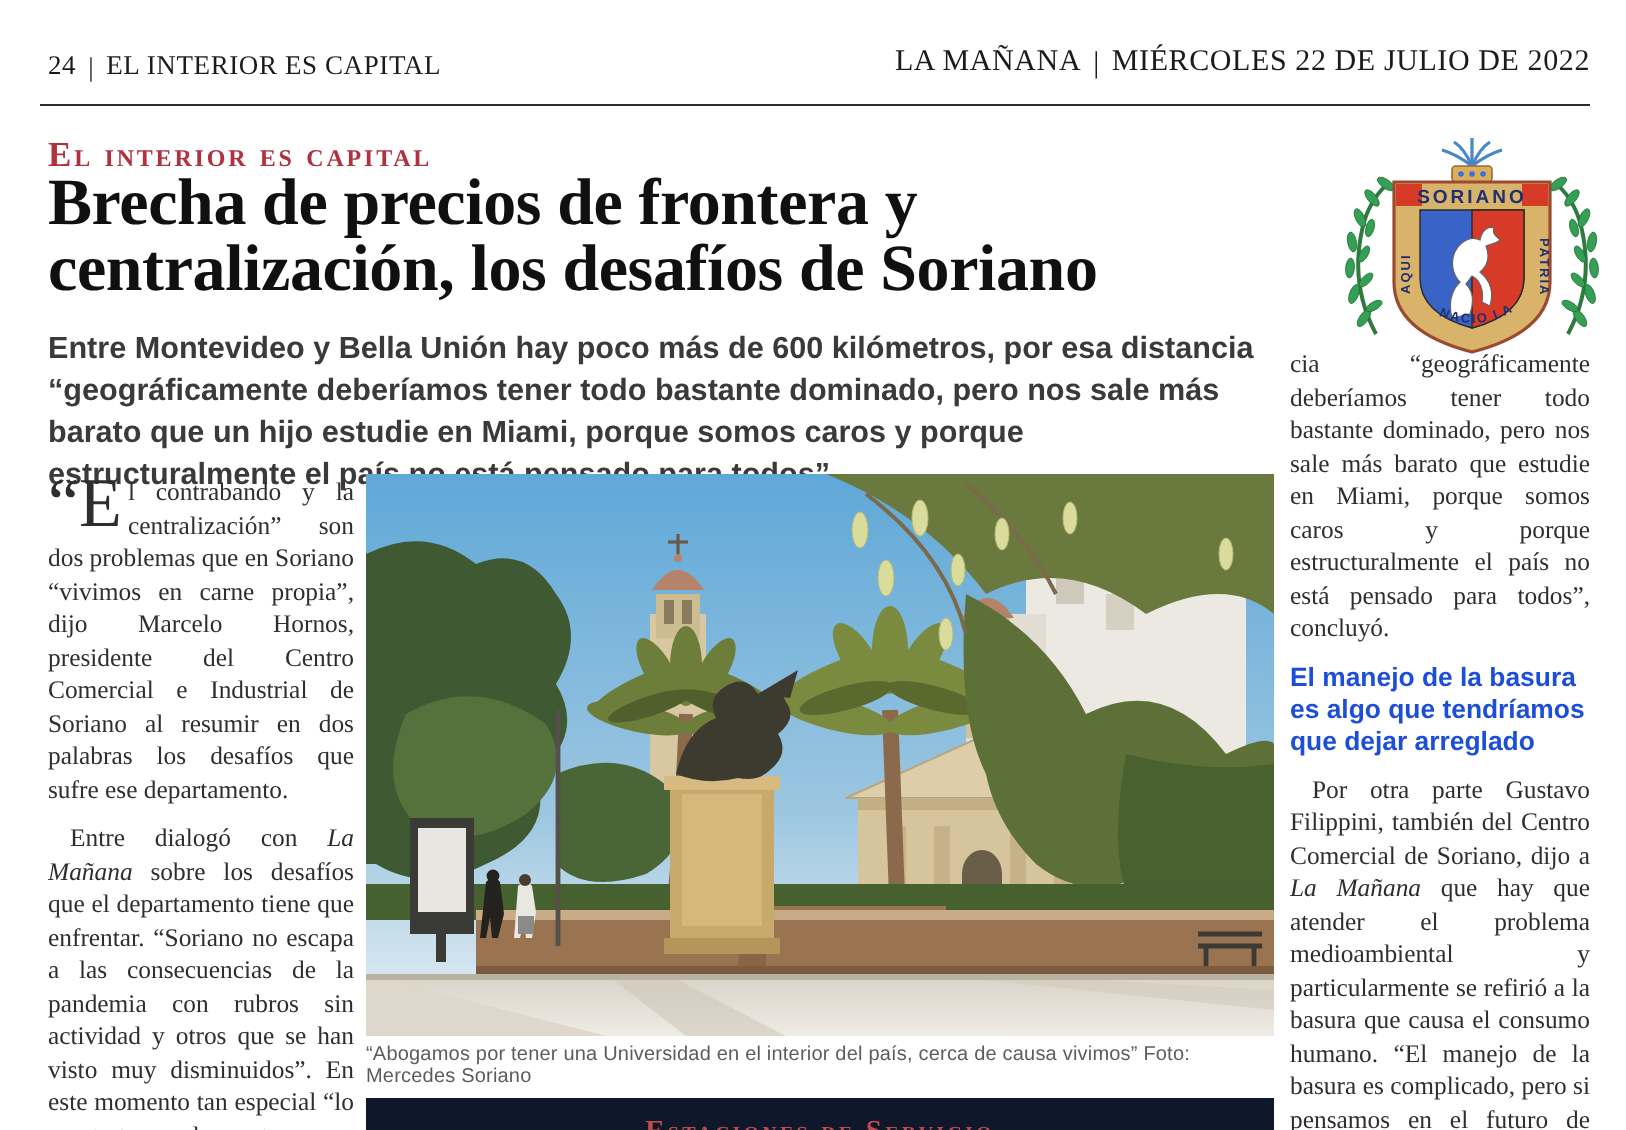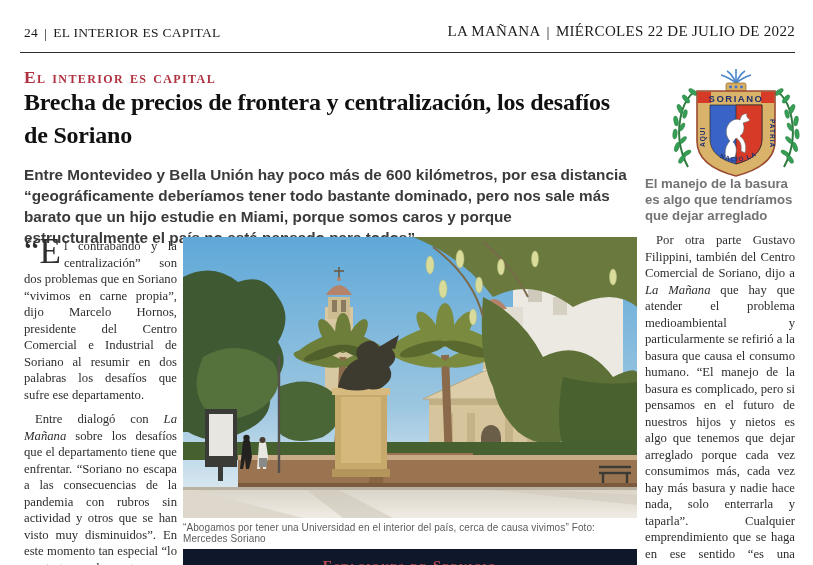--- a/index.html
+++ b/index.html
@@ -9,39 +9,39 @@
 
   
   .masthead-left { left:24px; top:13px; font-size:13.5px; color:#1b1b1b; letter-spacing:.3px; }
   .masthead-right { right:18px; top:11px; font-size:15px; color:#1b1b1b; letter-spacing:.3px; }
   .mast-sep { display:inline-block; margin:0 6px; color:#1b1b1b; font-weight:400; transform:translateY(1px); }
   .rule { left:20px; right:18px; top:40px; height:1px; background:#2c2c2c; }
 
   
   .kicker { left:24px; top:55px; font-variant:small-caps; font-weight:700; font-size:17.5px;
             letter-spacing:1.4px; color:#b03240; }
-  .headline { left:24px; top:74px; width:600px; font-weight:700; font-size:24px;
+  .headline { left:24px; top:74px; width:600px; font-weight:700; font-size:33px;
               line-height:33px; color:#101010; letter-spacing:-.2px; }
 
   
   .lede { left:24px; top:152px; width:616px; font-family:"Liberation Sans", sans-serif;
           font-weight:700; font-size:15.3px; line-height:21px; color:#3a3a3a; }
 
   
   .bodycol { font-size:12.7px; line-height:16.5px; text-align:justify; color:#2e2e2e;
              overflow:hidden; }
   .bodycol p { margin-bottom:8px; }
   .bodycol p.indent { text-indent:11px; }
   .col-left { left:24px; top:226px; width:153px; height:339px; }
   .col-right { left:645px; top:162px; width:150px; height:403px; }
   .dropcap { float:left; font-size:35px; line-height:28px; font-weight:400;
              padding-right:3px; color:#2e2e2e; }
   .ital { font-style:italic; }
   .colsubhead { font-family:"Liberation Sans", sans-serif; font-weight:700;
-                font-size:13.2px; line-height:16px; color:#737373; text-align:left;
+                font-size:13.2px; line-height:16px; color:#1d4ed8; text-align:left;
                 margin:2px 0 7px 0; }
 
   
   .photo { left:183px; top:225px; width:454px; height:281px; }
   .photo svg { display:block; }
   .caption { left:183px; top:510px; width:454px; font-family:"Liberation Sans", sans-serif;
              font-size:10px; color:#5c5c5c; letter-spacing:.1px; }
 
   
   .crest { left:666px; top:57px; width:140px; height:115px; }
@@ -299,19 +299,20 @@
       <path d="M150,250 L210,281 L160,281 L120,250 Z" fill="#cfc8ba" opacity=".6"></path>
       <path d="M300,252 L454,268 L454,258 L310,250 Z" fill="#cfc8ba" opacity=".5"></path>
       <rect x="0" y="250" width="454" height="3" fill="#b9b2a2"></rect>
     </g>
   </svg>
 </div>
 
 <div class="abs caption">“Abogamos por tener una Universidad en el interior del país, cerca de causa vivimos” Foto: Mercedes Soriano</div>
 
 <div class="abs bodycol col-right">
+  <p><span>cia “geográficamente deberíamos tener todo bastante dominado, pero nos sale más barato que estudie en Miami, porque somos caros y porque estructuralmente el país no está pensado para todos”, concluyó.</span></p>
   <p class="colsubhead">El manejo de la basura es algo que tendríamos que dejar arreglado</p>
   <p class="indent"><span>Por otra parte Gustavo Filippini, también del Centro Comercial de Soriano, dijo a </span><span class="ital">La Mañana</span><span> que hay que atender el problema medioambiental y particularmente se refirió a la basura que causa el consumo humano. “El manejo de la basura es complicado, pero si pensamos en el futuro de nuestros hijos y nietos es algo que tenemos que dejar arreglado porque cada vez consumimos más, cada vez hay más basura y nadie hace nada, solo enterrarla y taparla”. Cualquier emprendimiento que se haga en ese sentido “es una inversión que tiene que partir del Estado” y puede ser</span></p>
 </div>
 
 <div class="abs next-strip">
   <span class="next-title">Estaciones de Servicio</span>
 </div>
 
 </body></html>

